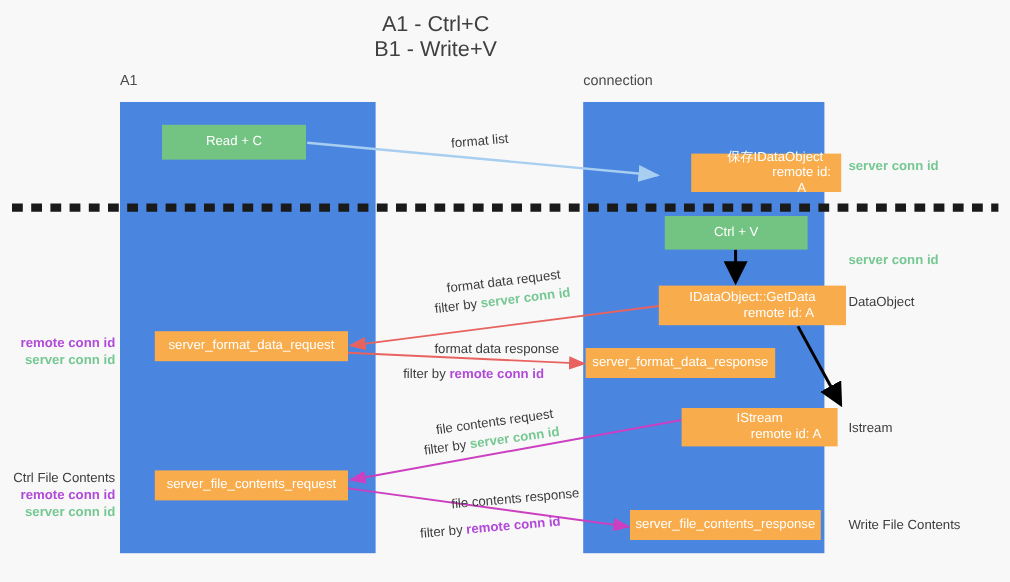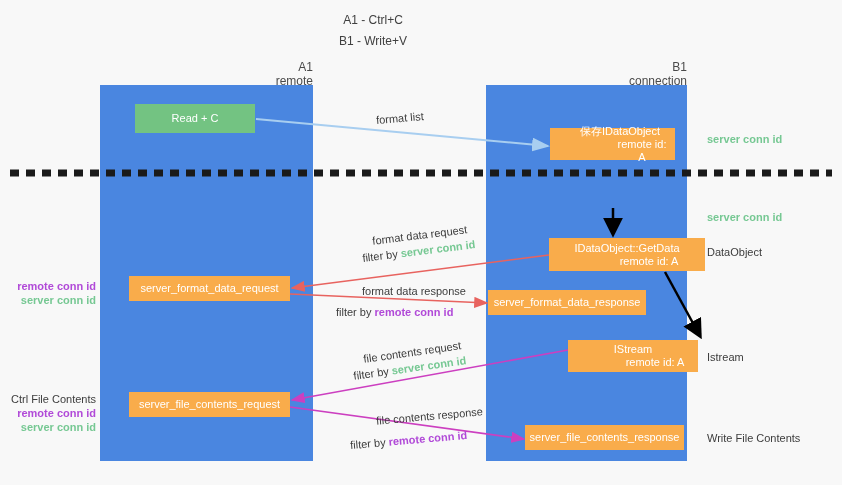--- a/index.html
+++ b/index.html
@@ -12,33 +12,33 @@
     width: 842px;
     height: 485px;
     background: #f8f8f8;
     font-family: "Liberation Sans", sans-serif;
     overflow: hidden;
   }
 
   
   .title-block {
     position: absolute;
-    left: 14px;
+    left: 4px;
     top: 10px;
     width: 718px;
     text-align: center;
     color: #404040;
-    font-size: 12px;
+    font-size: 18px;
     line-height: 21px;
   }
 
   
   .col-header {
     position: absolute;
-    text-align: right;
+    text-align: left;
     color: #4a4a4a;
     font-size: 12px;
     line-height: 14px;
   }
   .col-header .name { display: block; }
   .col-header .sub  { display: block; }
 
   
   .lane {
     position: absolute;
@@ -100,24 +100,22 @@
 
 <div id="canvas">
 
   <div class="title-block">
     <div>A1 - Ctrl+C</div>
     <div>B1 - Write+V</div>
   </div>
 
   <div class="col-header" style="left:100px; top:60px; width:213px;">
     <span class="name">A1</span>
-    <span class="sub">remote</span>
   </div>
   <div class="col-header" style="left:486px; top:60px; width:201px;">
-    <span class="name">B1</span>
     <span class="sub">connection</span>
   </div>
 
   <div class="lane" style="left:100px; top:85px; width:213px; height:376px;"></div>
   <div class="lane" style="left:486px; top:85px; width:201px; height:376px;"></div>
 
   <svg class="overlay" viewBox="0 0 842 485" xmlns="http://www.w3.org/2000/svg">
     <defs>
       <marker id="ah-blue" markerWidth="9" markerHeight="7" refX="8" refY="3.5" orient="auto">
         <polygon points="0 0, 9 3.5, 0 7" fill="#a8cef0"></polygon>
@@ -147,25 +145,28 @@
 
     <line x1="568" y1="350" x2="292" y2="400" stroke="#cc3fc0" stroke-width="1.6" marker-end="url(#ah-magenta)"></line>
 
     <line x1="290" y1="407" x2="524" y2="439" stroke="#cc3fc0" stroke-width="1.6" marker-end="url(#ah-magenta)"></line>
   </svg>
 
   <div class="box green" style="left:135px; top:104px; width:120px; height:29px;">
     <span>Read + C</span>
   </div>
 
-  <div class="box orange" style="left:550px; top:128px; width:125px; height:32px;padding-left:19px;">
+  <div class="box orange" style="left:576px; top:128px; width:125px; height:32px;padding-left:19px;">
     <span>保存IDataObject</span>
     <span class="l2">remote id: A</span>
   </div>
 
+  <div class="box green" style="left:554px; top:180px; width:119px; height:28px;">
+    <span>Ctrl + V</span>
+  </div>
 
   <div class="box orange" style="left:549px; top:238px; width:156px; height:33px;">
     <span>IDataObject::GetData</span>
     <span class="l2">remote id: A</span>
   </div>
 
   <div class="box orange" style="left:568px; top:340px; width:130px; height:32px;">
     <span>IStream</span>
     <span class="l2">remote id: A</span>
   </div>

